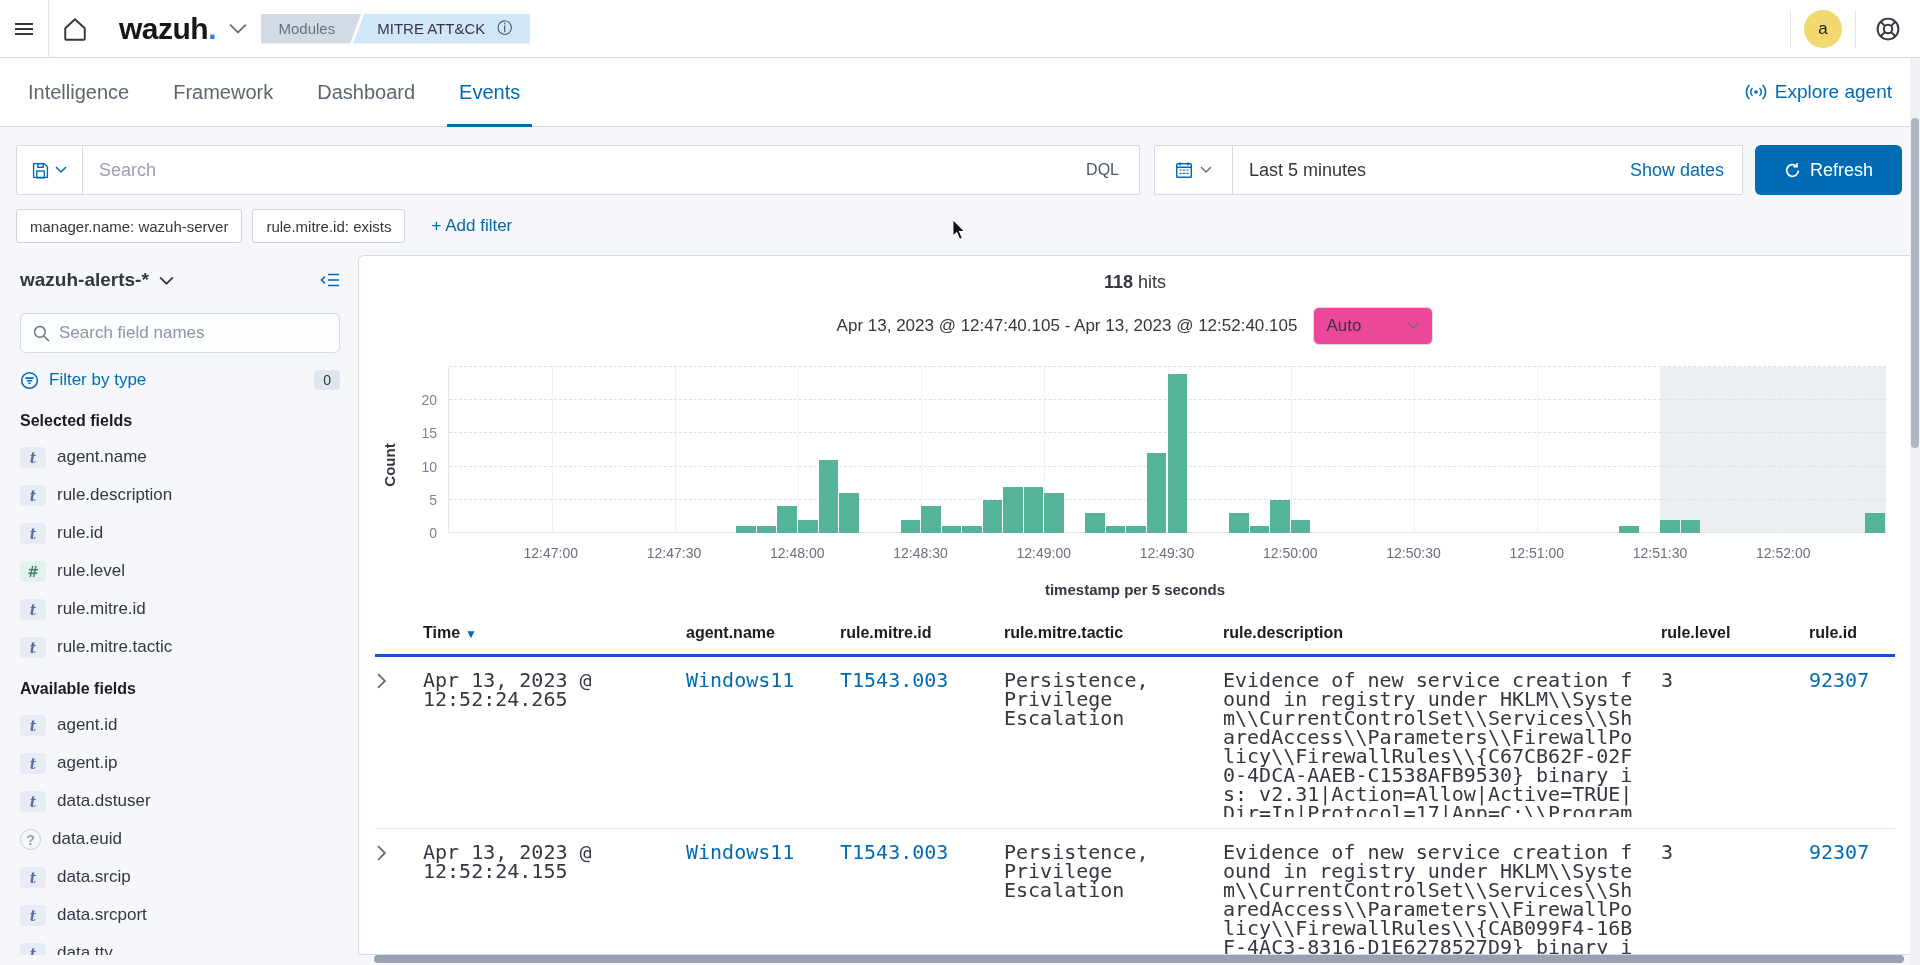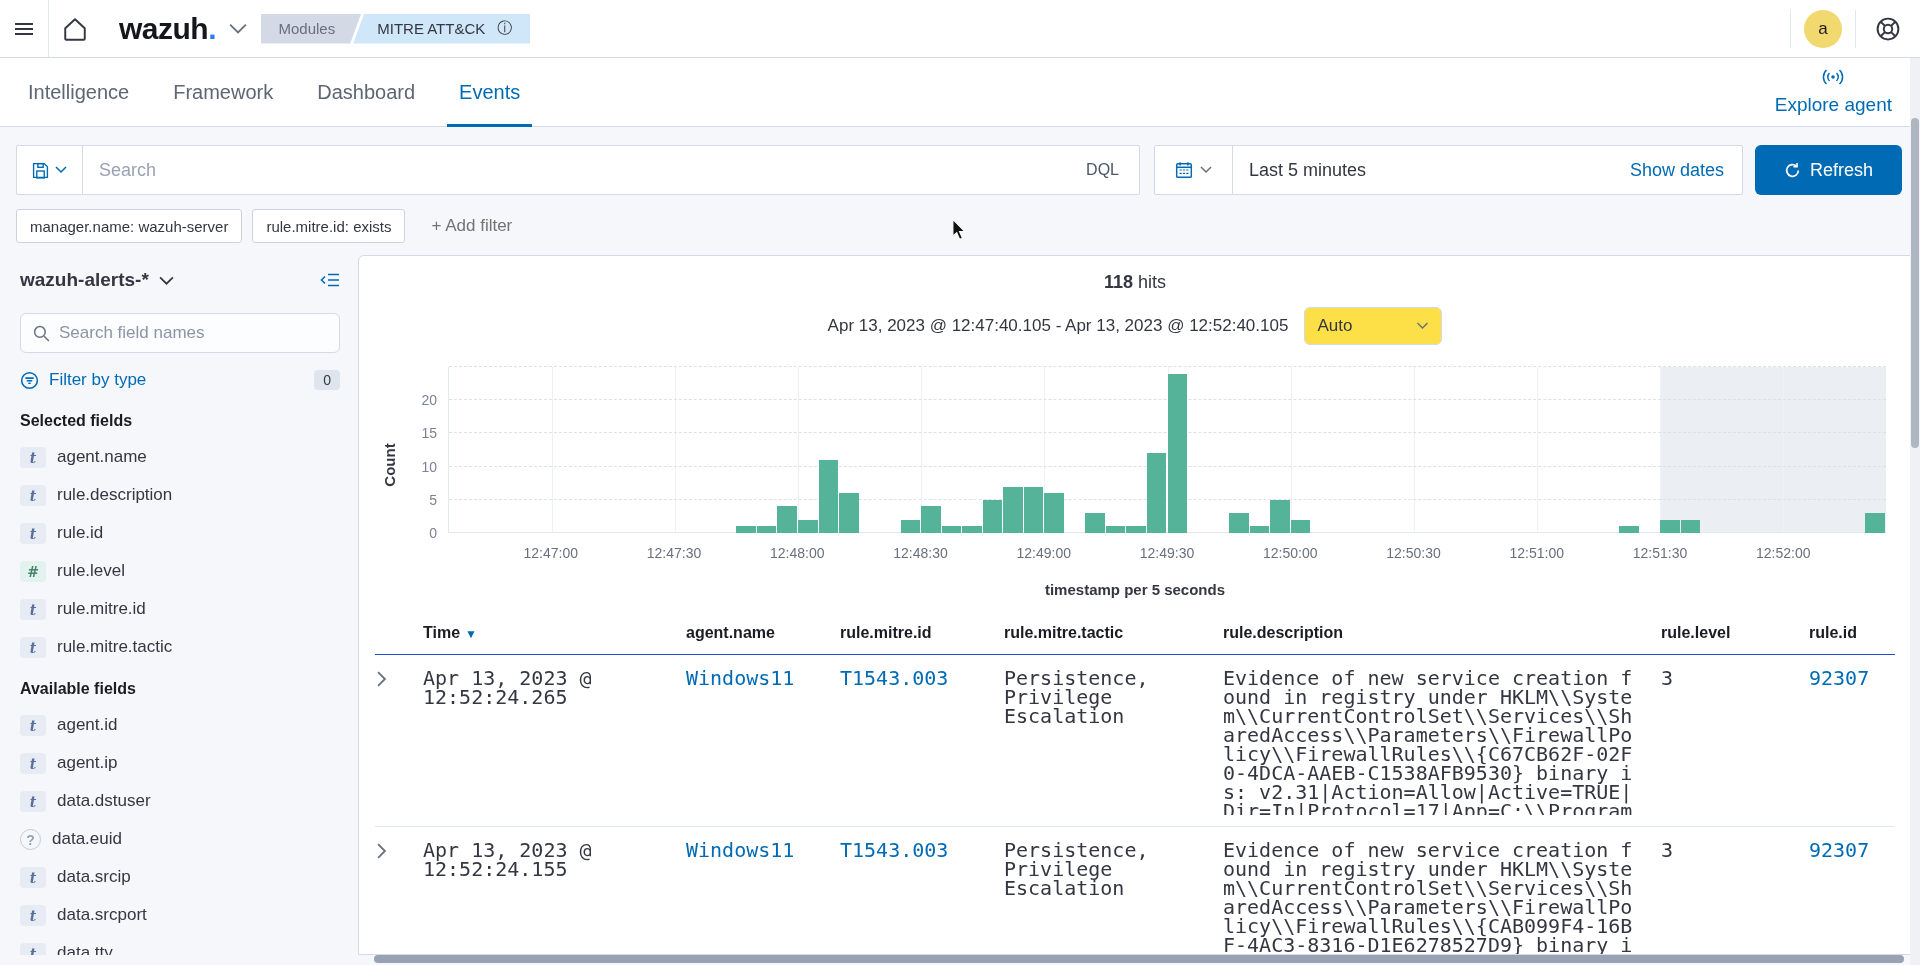--- a/index.html
+++ b/index.html
@@ -33,21 +33,21 @@
 
   
   .tabs-row { height:69px; background:#fff; border-bottom:1px solid #d3dae6;
     display:flex; align-items:center; padding:0 28px; position:relative; }
   .tab { font-size:20px; color:#5d6673; margin-right:44px; height:100%;
     display:flex; align-items:center; cursor:pointer; position:relative; }
   .tab.active { color:#006bb4; }
   .tab.active::after { content:""; position:absolute; left:-12px; right:-12px; bottom:-1px;
     height:3px; background:#006bb4; }
   .explore-agent { margin-left:auto; display:flex; align-items:center; gap:8px;
-    color:#006bb4; font-size:19px; cursor:pointer;flex-direction:column; }
+    color:#006bb4; font-size:19px; cursor:pointer; }
 
   
   .query-row { display:flex; align-items:center; padding:18px 0 0 16px; }
   .search-box { width:1124px; height:50px; background:#fff; border:1px solid #d3dae6;
     border-radius:2px; display:flex; align-items:center; }
   .save-seg { width:66px; height:100%; border-right:1px solid #d3dae6; display:flex;
     align-items:center; justify-content:center; gap:6px; cursor:pointer; }
   .search-input { flex:1; border:none; outline:none; font-size:18px; padding:0 16px;
     color:#343741; background:transparent; font-family:"Liberation Sans",sans-serif; }
   .search-input::placeholder { color:#98a2b3; }
@@ -59,21 +59,21 @@
   .timerange-txt { font-size:18px; padding-left:16px; color:#343741; }
   .show-dates { margin-left:auto; padding-right:18px; color:#006bb4; font-size:18px; cursor:pointer; }
   .refresh-btn { width:147px; height:50px; margin-left:12px; background:#006bb4; border:none;
     border-radius:6px; color:#fff; font-size:18px; display:flex; align-items:center;
     justify-content:center; gap:9px; cursor:pointer; font-family:"Liberation Sans",sans-serif; }
 
   
   .filter-row { display:flex; align-items:center; padding:14px 0 0 16px; gap:10px; }
   .pill { height:34px; background:#fff; border:1px solid #cdd4e0; border-radius:3px;
     display:flex; align-items:center; padding:0 13px; font-size:15px; color:#343741; cursor:pointer; }
-  .add-filter { color:#737373; font-size:17px; margin-left:16px; cursor:pointer; }
+  .add-filter { color:#0369a1; font-size:17px; margin-left:16px; cursor:pointer; }
 
   
   .content { display:flex; margin-top:12px; height:700px; }
 
   
   .sidebar { width:358px; flex:0 0 358px; padding:14px 18px 0 20px; overflow:hidden; }
   .index-row { display:flex; align-items:center; }
   .index-name { font-size:19px; font-weight:bold; color:#343741; cursor:pointer; }
   .index-row .chev { margin-left:10px; }
   .collapse-icon { margin-left:auto; cursor:pointer; }
@@ -97,22 +97,22 @@
     flex:0 0 21px; color:#98a2b3; font-style:normal; font-family:"Liberation Sans",sans-serif; }
   .fname { font-size:17px; color:#343741; overflow-wrap:anywhere; line-height:1.2; }
 
   
   .panel { flex:1; background:#fff; border:1px solid #d3dae6; border-radius:6px 0 0 0;
     margin-right:8px; overflow:hidden; position:relative; }
   .hits-line { text-align:center; margin-top:16px; font-size:18px; }
   .hits-line b { font-weight:bold; }
   .range-line { display:flex; align-items:center; justify-content:center; margin-top:14px; gap:16px; }
   .range-text { font-size:17px; color:#343741; }
-  .interval-select { width:138px; height:38px; border:1px solid #d3dae6; border-radius:6px;
-    background:#fde047; display:flex; align-items:center; padding:0 12px; font-size:17px;
+  .interval-select { width:120px; height:38px; border:1px solid #d3dae6; border-radius:6px;
+    background:#ec4899; display:flex; align-items:center; padding:0 12px; font-size:17px;
     color:#343741; cursor:pointer; }
   .interval-select .chev { margin-left:auto; }
 
   
   .chart-wrap { position:relative; margin:22px 25px 0 89px; }
   .count-label { position:absolute; left:-80px; top:50%; transform:translateY(-50%) rotate(-90deg);
     transform-origin:center; font-size:15px; font-weight:bold; color:#343741; }
   .plot { position:relative; height:166px; border-left:1px solid #e3e8f0; overflow:visible; }
   .hgrid { position:absolute; left:0; right:0; border-top:1px dashed #dbe1ea; }
   .vgrid { position:absolute; top:0; bottom:0; width:1px; background:#eef1f6; }
@@ -121,21 +121,21 @@
   .bar { position:absolute; bottom:0; background:#54b399; }
   .ytick { position:absolute; right:calc(100% + 12px); font-size:14px; color:#7a8294;
     transform:translateY(50%); }
   .xlabels { position:relative; height:22px; margin-top:8px; }
   .xtick { position:absolute; transform:translateX(-50%); font-size:14px; color:#69707d; top:4px; }
   .chart-caption { text-align:center; font-size:15px; font-weight:bold; margin-top:18px; color:#343741; }
 
   
   .etable { margin:26px 16px 0 16px; }
   .tgrid { display:grid; grid-template-columns:48px 263px 154px 164px 219px 438px 148px 1fr; }
-  .thead { border-bottom:1px solid #1d4ed8; padding-bottom:12px; }
+  .thead { border-bottom:3px solid #1d4ed8; padding-bottom:12px; }
   .thead .th { font-size:16px; font-weight:bold; color:#1a1c21; }
   .sort-arrow { color:#006bb4; font-size:12px; margin-left:5px; }
   .trow { border-bottom:1px solid #e3e8f0; height:172px; overflow:hidden; padding-top:14px; }
   .trow .cell { font-family:"DejaVu Sans Mono", monospace; font-size:20px; line-height:19px;
     color:#343741; padding-right:14px; }
   .expand-btn { width:28px; height:20px; background:none; border:none; cursor:pointer; color:#69707d; }
   .lnk { color:#006bb4; cursor:pointer; text-decoration:none; }
   .desc { word-break:break-all; max-height:146px; overflow:hidden; width:424px; }
 
   

